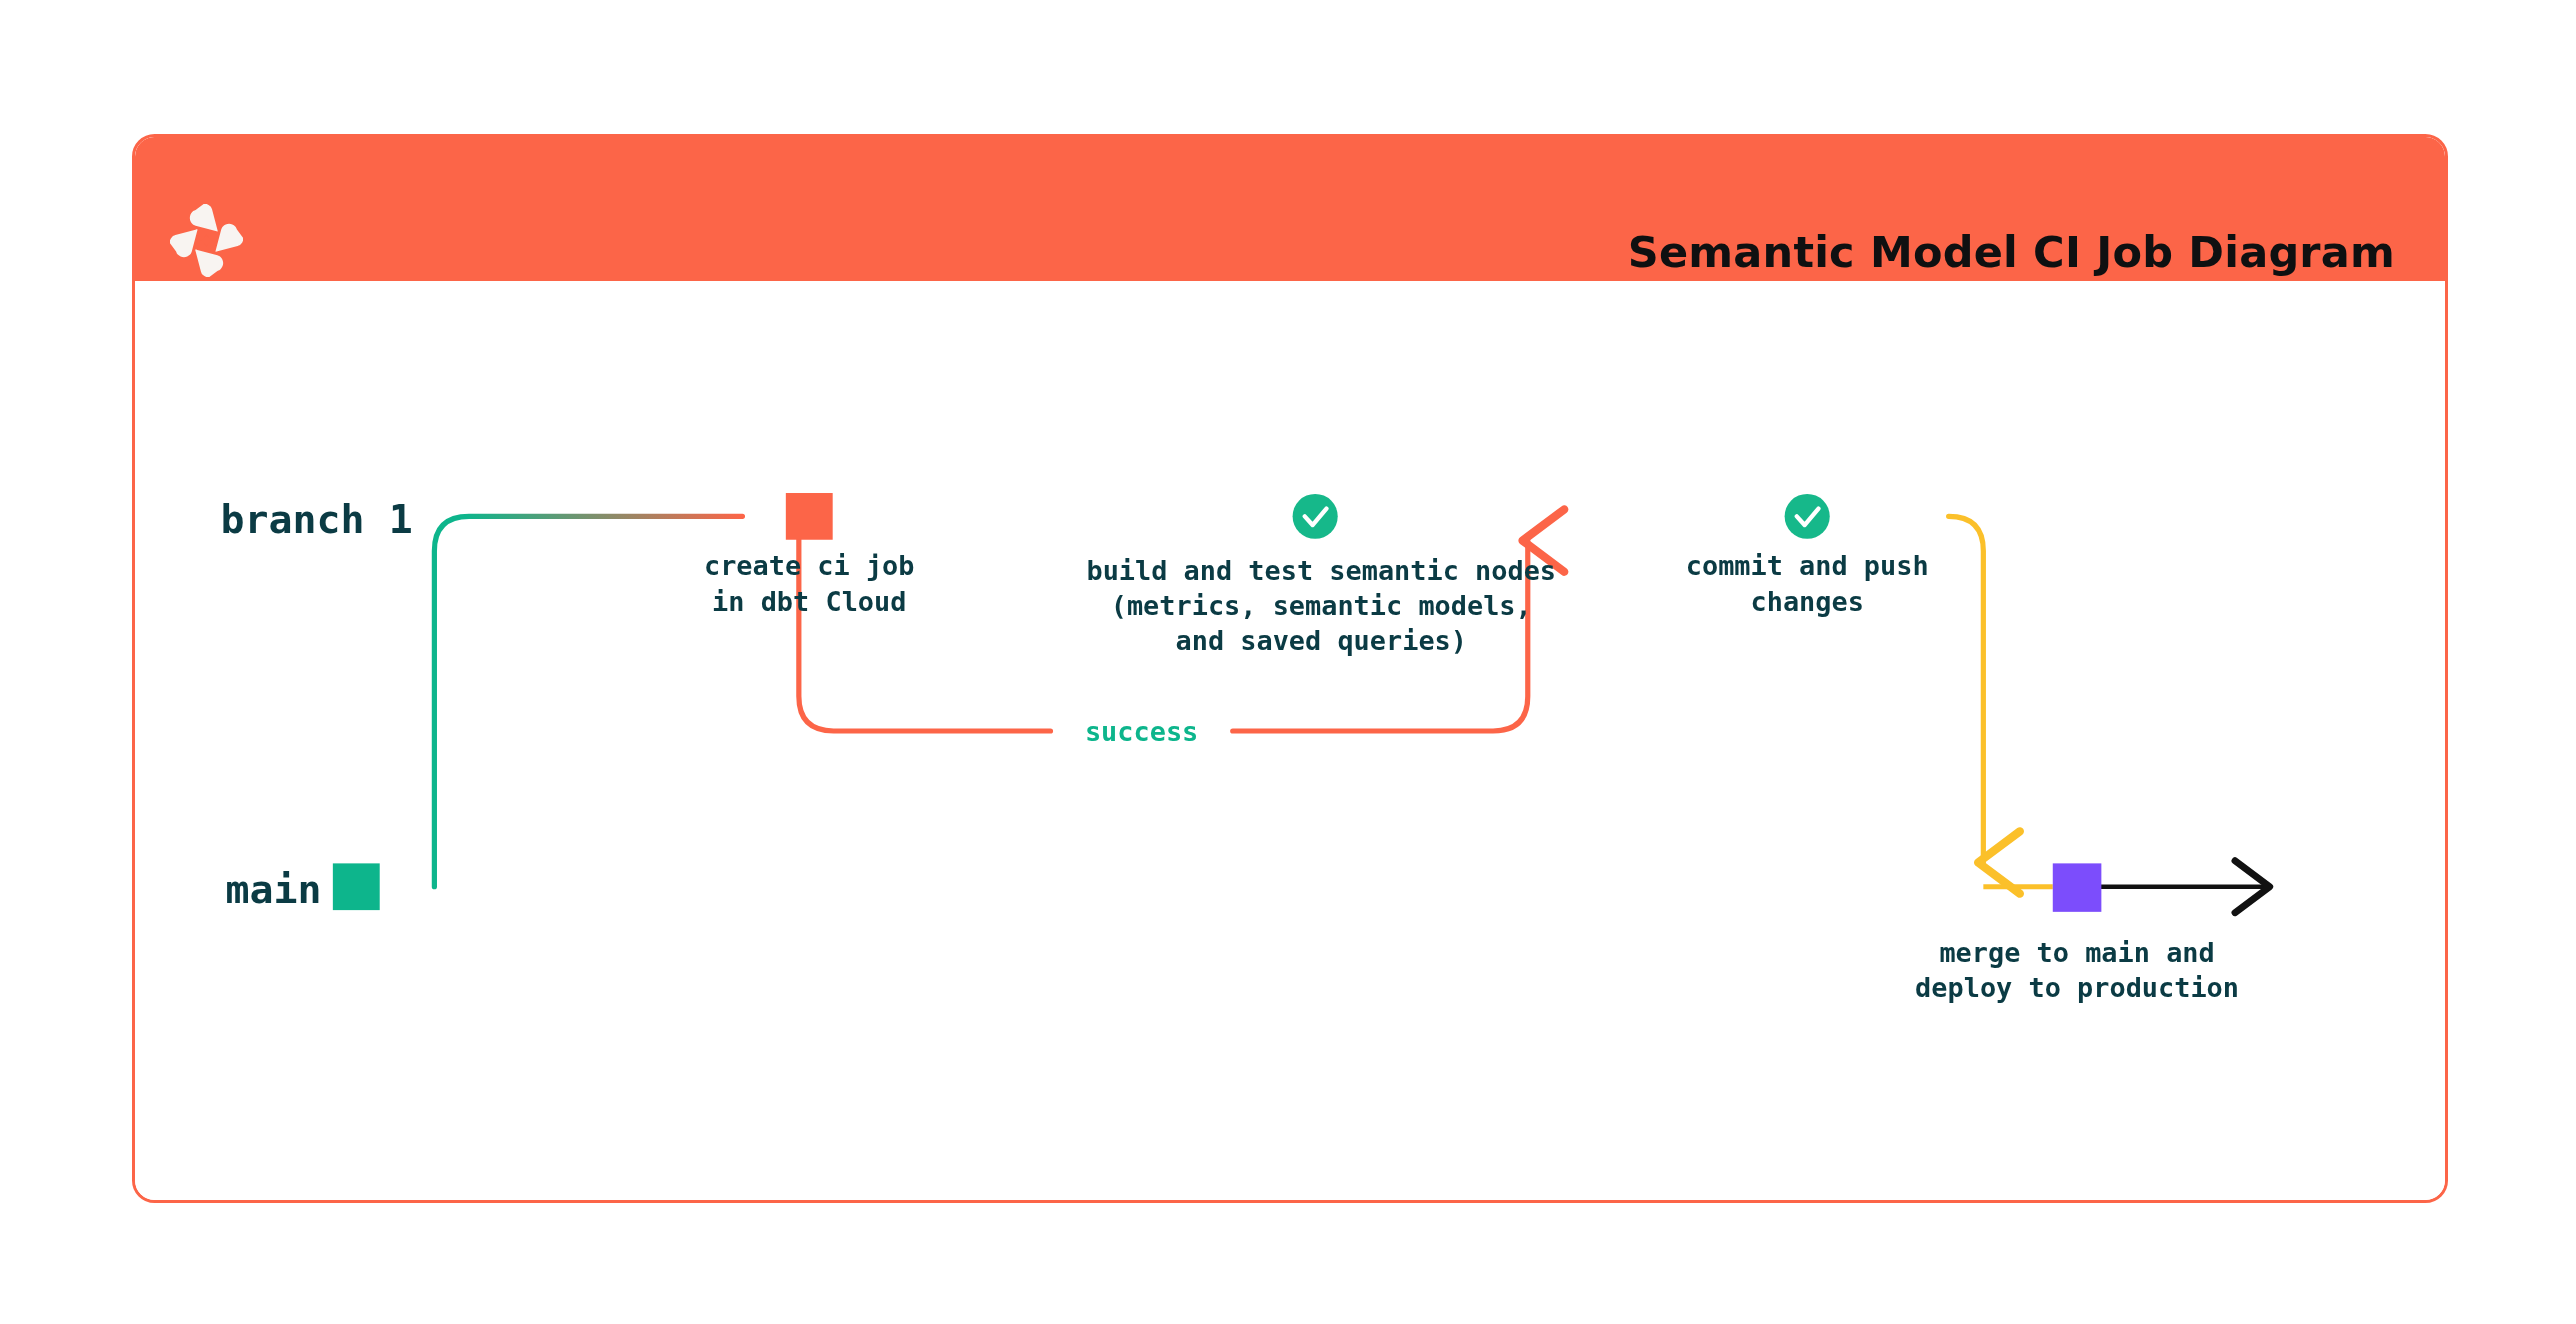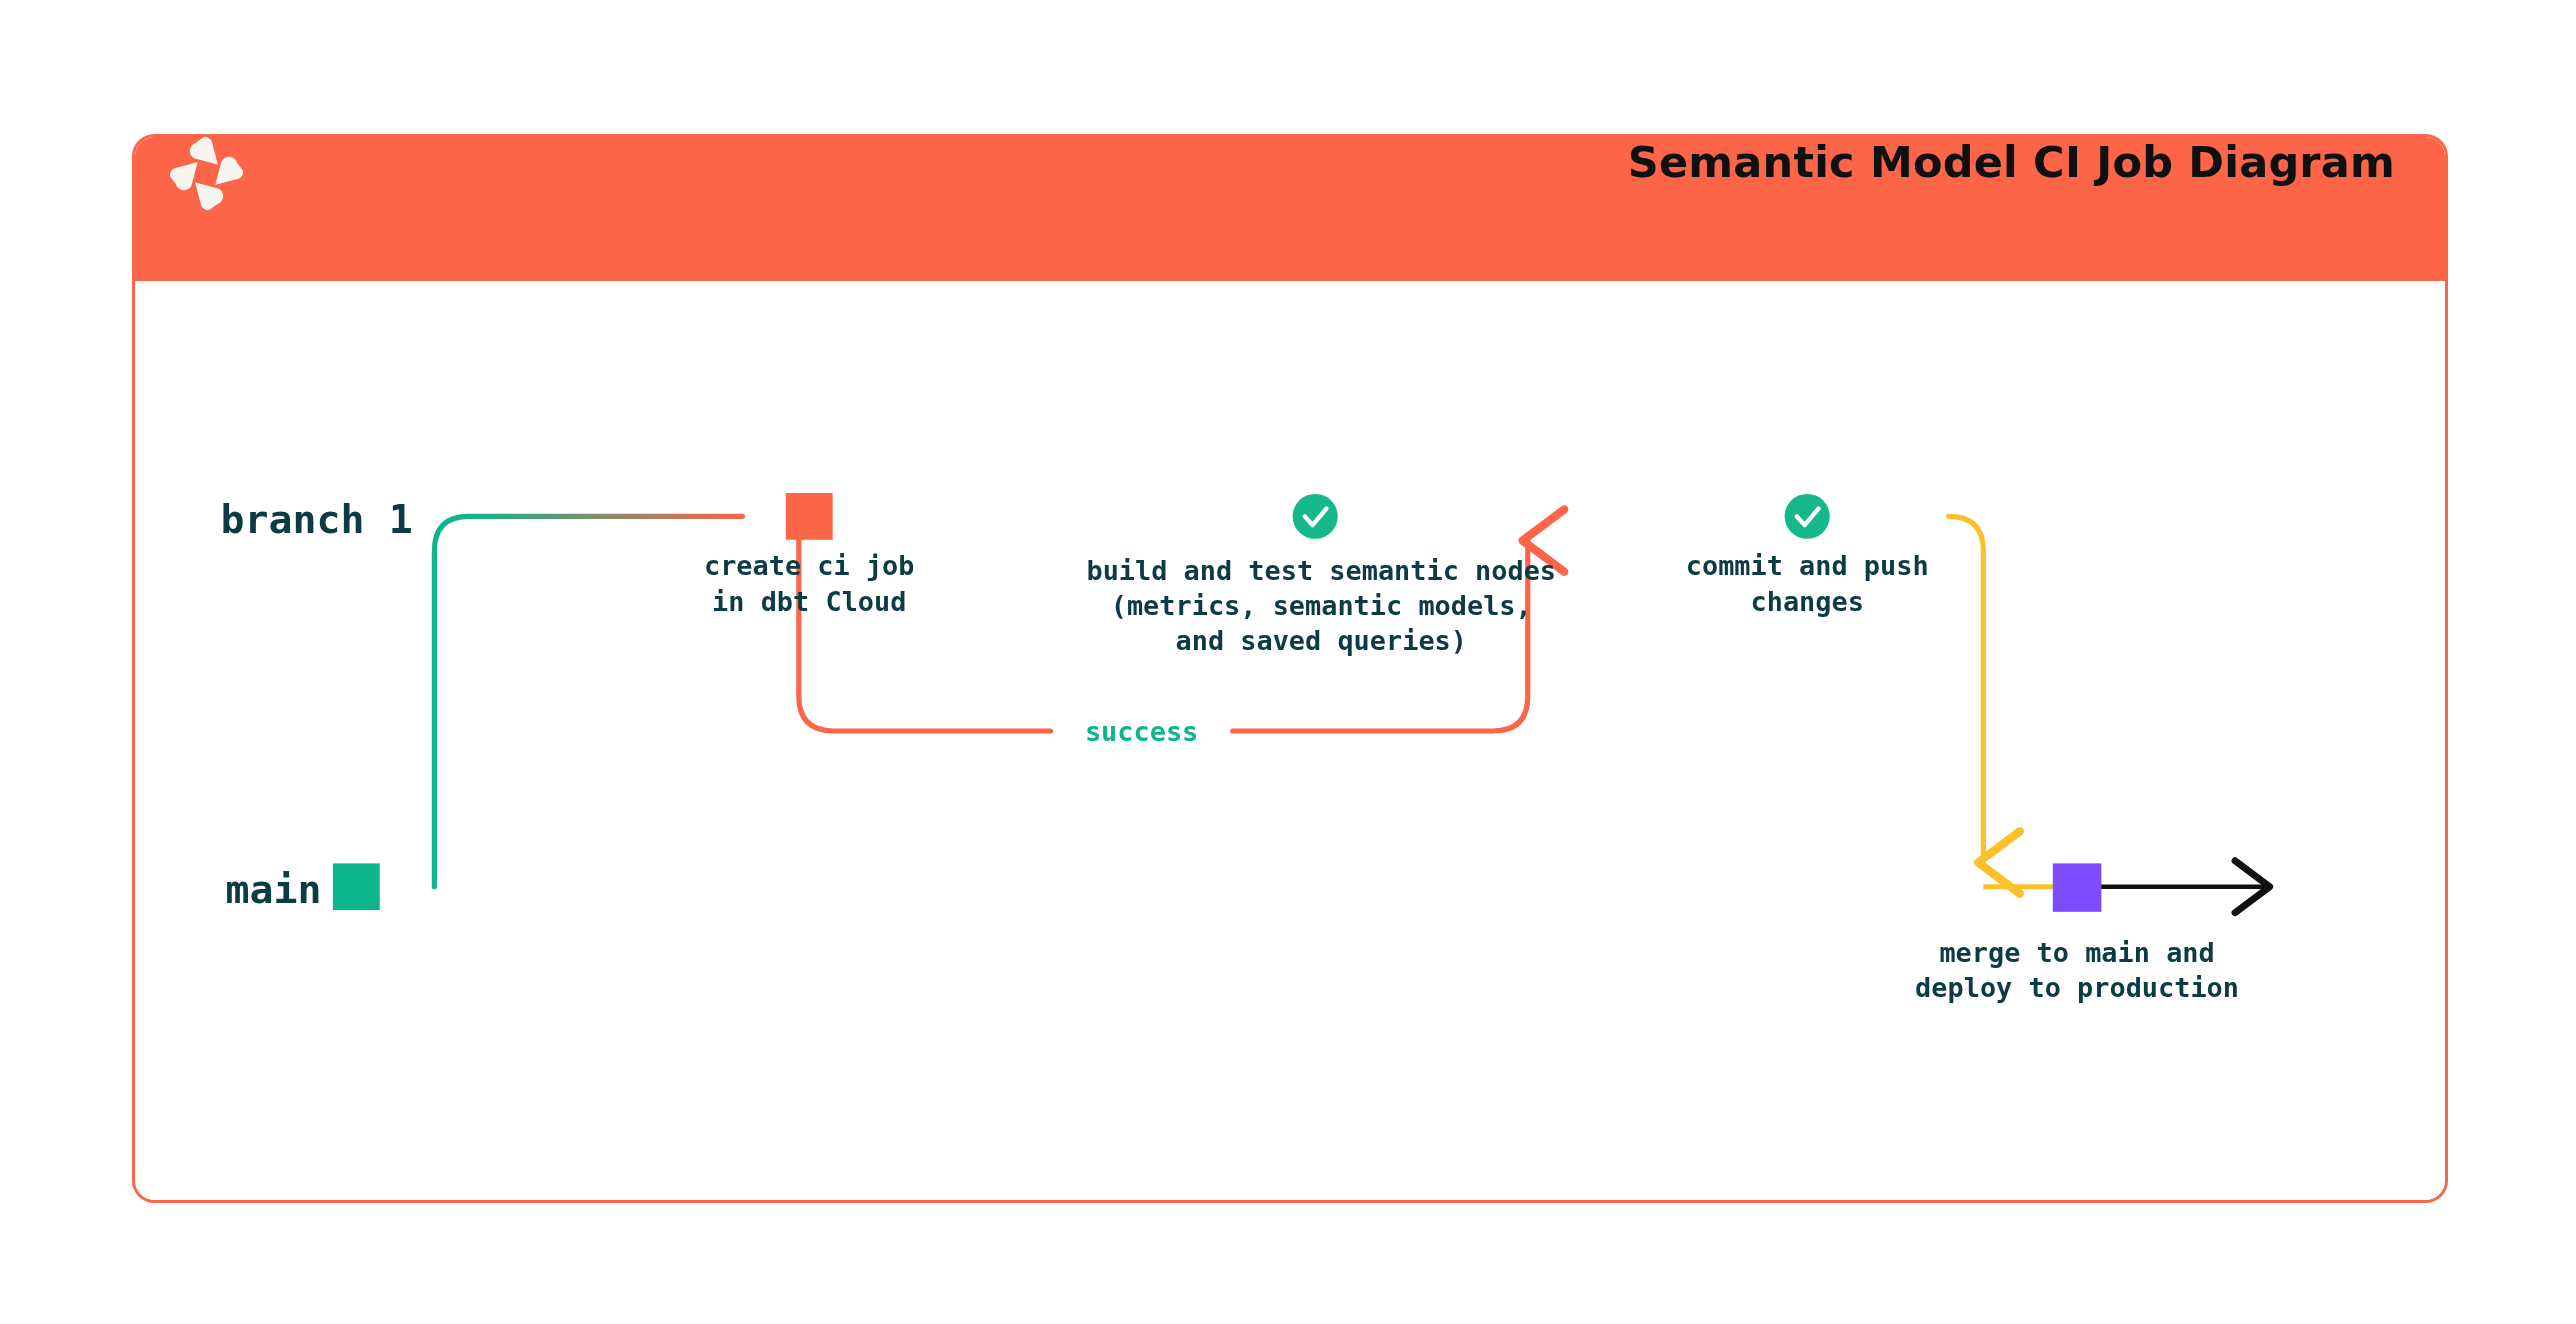--- a/index.html
+++ b/index.html
@@ -34,24 +34,24 @@
   }
   .card-header {
     position: absolute;
     left: 0;
     top: 0;
     width: 100%;
     height: 144px;
     background: #FC6548;
     border-radius: 19px 19px 0 0;
     display: flex;
-    align-items: flex-start;
+    align-items: flex-end;
     justify-content: space-between;
     box-sizing: border-box;
-    padding: 0 50px 12px 35px;
+    padding: 0 50px 4px 35px;
   }
   .brand-logo {
     width: 73px;
     height: 73px;
     display: block;
   }
   .card-title {
     color: #0f1011;
     font-family: "DejaVu Sans", sans-serif;
     font-size: 43px;

